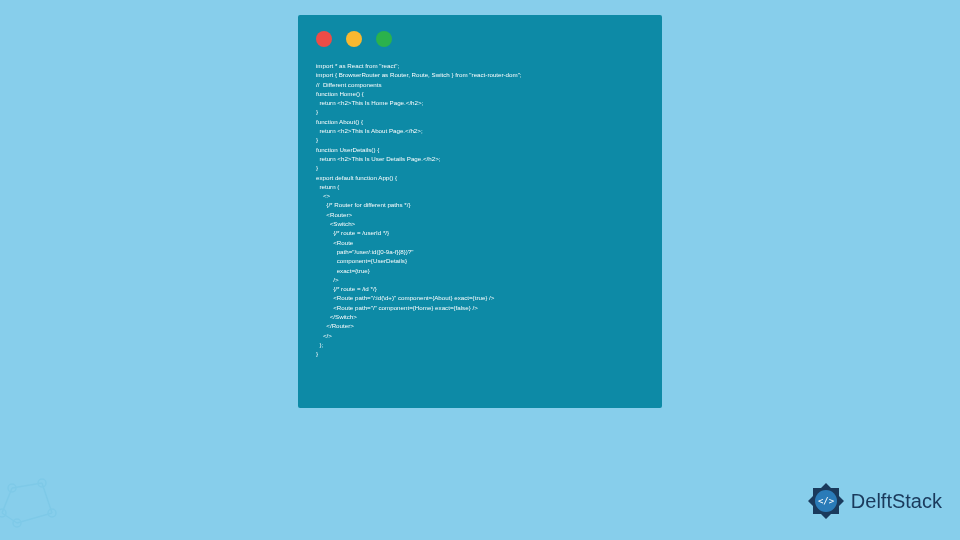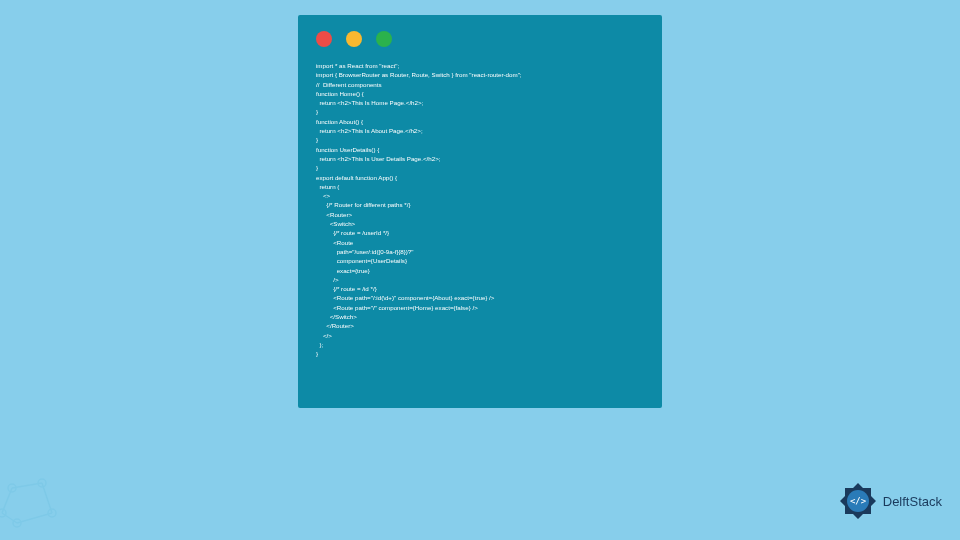--- a/index.html
+++ b/index.html
@@ -48,21 +48,21 @@
       display: flex;
       align-items: center;
       gap: 4px;
     }
     .logo-icon {
       width: 42px;
       height: 42px;
       position: relative;
     }
     .logo-text {
-      font-size: 13px;
+      font-size: 20px;
       color: #1a3a5c;
       font-weight: 400;
     }
     .bg-deco {
       position: absolute;
       left: -8px;
       bottom: -8px;
       width: 80px;
       height: 80px;
       opacity: 0.25;

